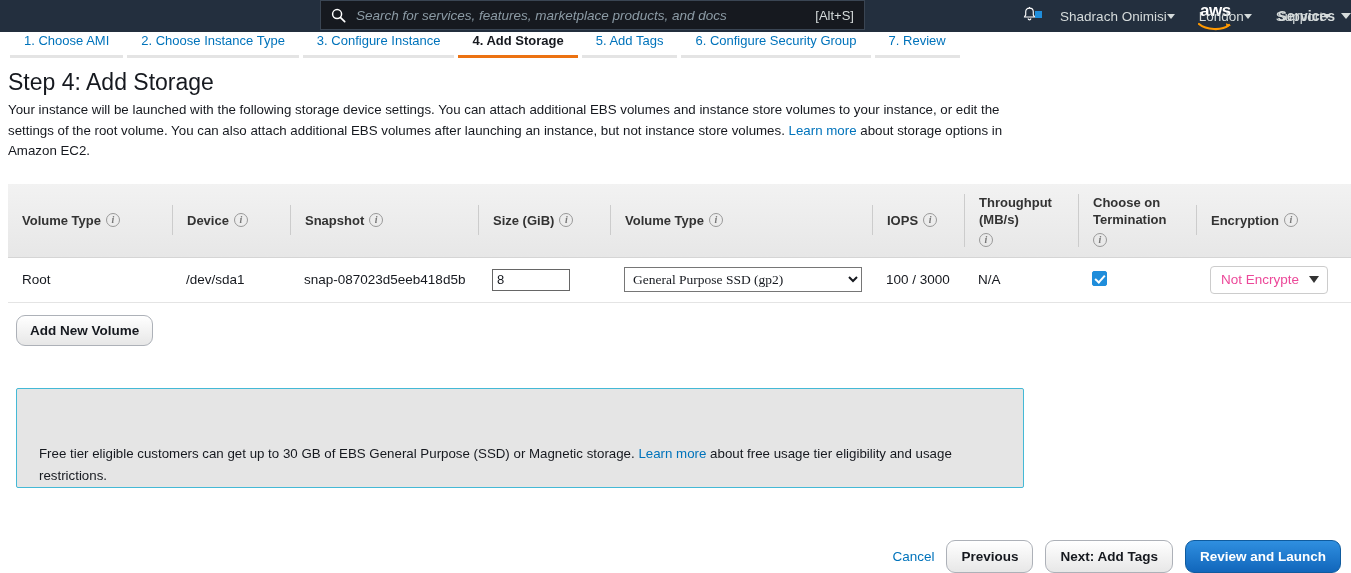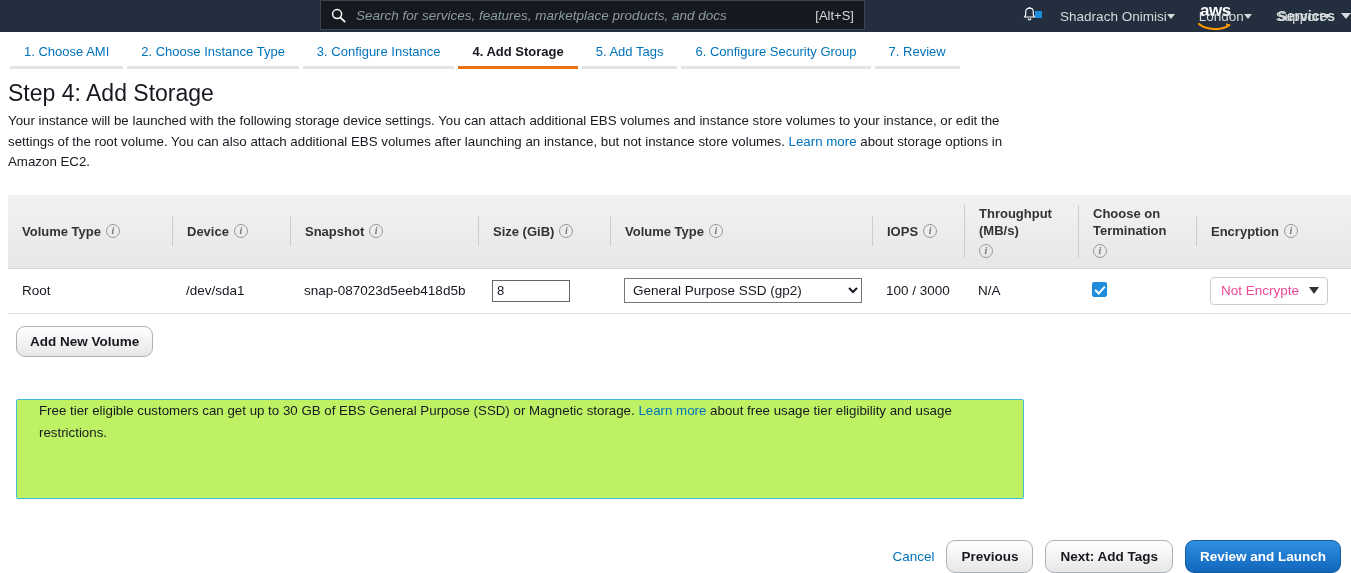--- a/index.html
+++ b/index.html
@@ -80,21 +80,21 @@
   .bell-dot {
     position: absolute; top: 5px; right: 6px;
     width: 7px; height: 7px; background: #1f8ddb;
   }
 
   
   .steps {
     display: flex; align-items: flex-end;
     padding-left: 10px; padding-top: 8px;
     border-bottom: none;
-    height: 37px;
+    height: 26px;
   }
   .step {
     font-size: 13px; color: #0073bb;
     padding: 0 14px 7px 14px;
     border-bottom: 3px solid #e4e4e4;
     margin-right: 4px;
     cursor: pointer; white-space: nowrap;
   }
   .step.active {
     color: #16191f; font-weight: 700;
@@ -148,21 +148,21 @@
   }
   .size-input {
     width: 78px; height: 22px;
     border: 1px solid #666666; background: #ffffff;
     font-size: 13px; padding: 1px 4px;
     font-family: "Liberation Sans", sans-serif;
     color: #16191f; outline: none;
   }
   select.vol-select {
     width: 238px; height: 25px;
-    font-size: 13.5px; font-family: Liberation Sans, sans-serif;
+    font-size: 13.5px; font-family: Liberation Serif, serif;
     border: 1px solid #767676; background: #ffffff;
     color: #16191f; padding: 2px 4px;
   }
   .chk {
     -webkit-appearance: none; appearance: none;
     width: 15px; height: 15px;
     border: 1px solid #999; border-radius: 2px; background: #fff;
     position: relative; cursor: pointer; margin: 0;
   }
   .chk:checked { background: #1f8ddb; border-color: #1f8ddb; }
@@ -198,23 +198,23 @@
   .btn-primary {
     background: linear-gradient(to bottom, #2f8fe0, #1166bb);
     border-color: #0f5b9e; color: #ffffff;
   }
   .add-vol-wrap { margin-top: 12px; padding-left: 8px; }
 
   
   .infobox {
     margin: 42px 8px 0 8px;
     width: 1008px; height: 100px;
-    background: #bef264; border: 1px solid #44b9d6;
+    background: #e5e5e5; border: 1px solid #44b9d6;
     border-radius: 2px;
-    display: flex; align-items: flex-start;
+    display: flex; align-items: flex-end;
     padding: 0 22px;
   }
   .infobox p {
     margin: 0; font-size: 13.3px; line-height: 22px; color: #16191f;
   }
 
   
   .footer {
     position: absolute; right: 10px; bottom: 0;
     display: flex; align-items: center; gap: 12px;

